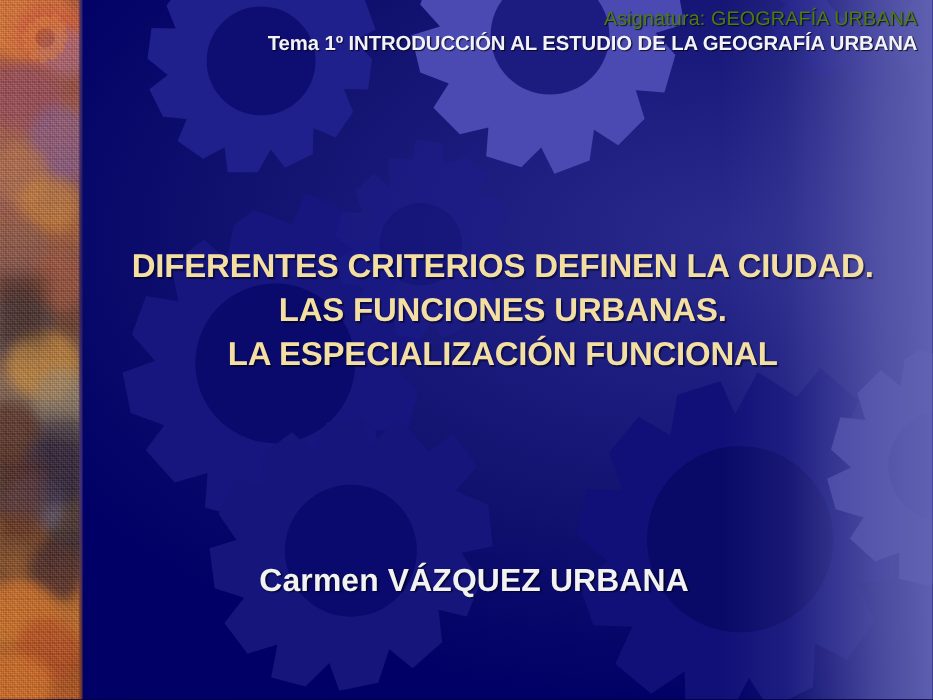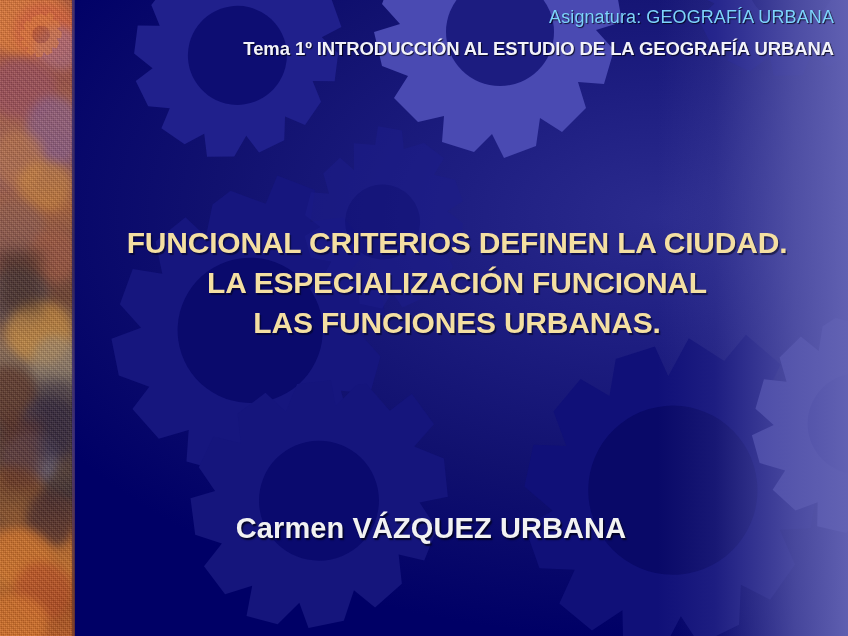--- a/index.html
+++ b/index.html
@@ -89,28 +89,28 @@
   #header-block {
     position: absolute;
     left: 0; right: 14px;
     top: 6px;
     text-align: right;
     z-index: 6;
   }
   #subject-line {
     font-size: 18px;
     font-weight: 400;
-    color: #7dd3fc;
+    color: #4d7c0f;
     letter-spacing: 0.1px;
     line-height: 22px;
     white-space: nowrap;
     text-shadow: 1px 1px 1px rgba(0,0,10,0.75);
   }
   #topic-line {
-    margin-top: 10px;
+    margin-top: 0;
     font-size: 18.5px;
     font-weight: 700;
     color: #f2f2fa;
     letter-spacing: -0.1px;
     line-height: 22px;
     white-space: nowrap;
     text-shadow: 1px 1px 1px rgba(0,0,10,0.8);
   }
 
   
@@ -253,22 +253,22 @@
     <div class="noise"></div>
   </div>
   <div id="strip-edge"></div>
 
   <div id="header-block">
     <div id="subject-line">Asignatura: GEOGRAFÍA URBANA</div>
     <div id="topic-line">Tema 1º INTRODUCCIÓN AL ESTUDIO DE LA GEOGRAFÍA URBANA</div>
   </div>
 
   <div id="title-block">
-    <div class="tline">FUNCIONAL CRITERIOS DEFINEN LA CIUDAD.</div>
+    <div class="tline">DIFERENTES CRITERIOS DEFINEN LA CIUDAD.</div>
+    <div class="tline">LAS FUNCIONES URBANAS.</div>
     <div class="tline">LA ESPECIALIZACIÓN FUNCIONAL</div>
-    <div class="tline">LAS FUNCIONES URBANAS.</div>
   </div>
 
   <div id="author-block">
     <div id="author-name">Carmen VÁZQUEZ URBANA</div>
   </div>
 
 </div>
 
 </body></html>

